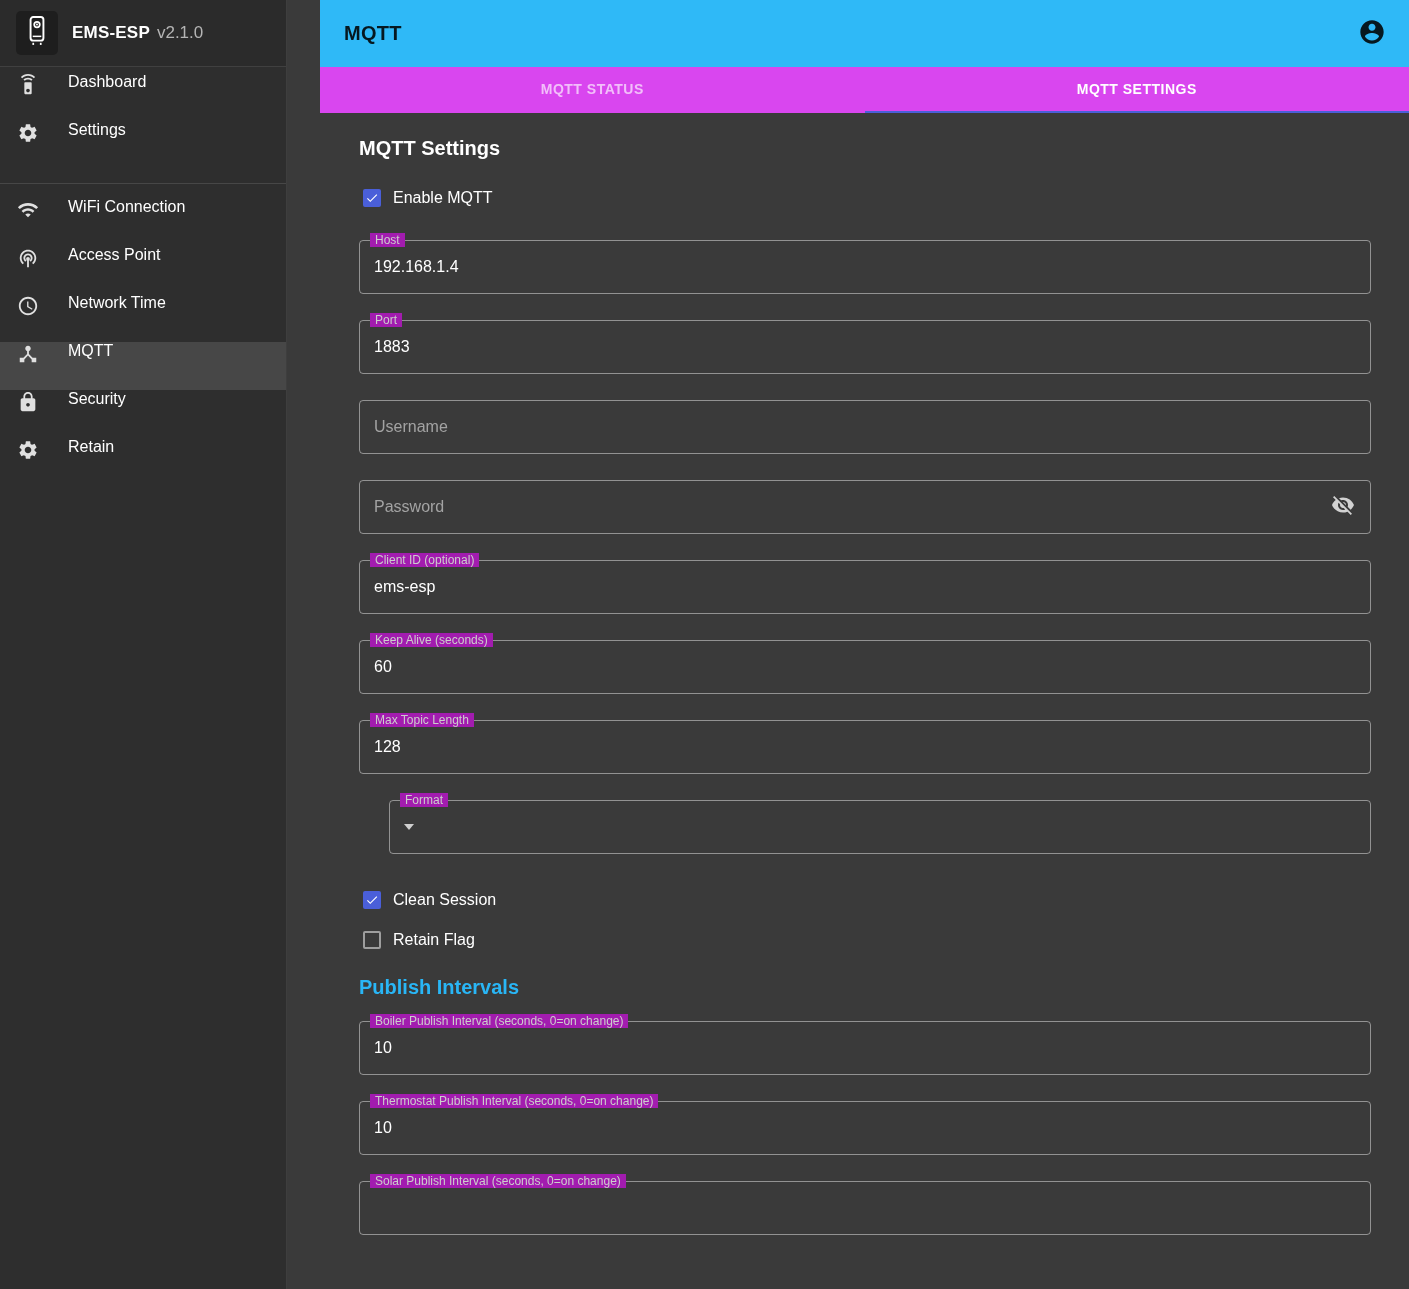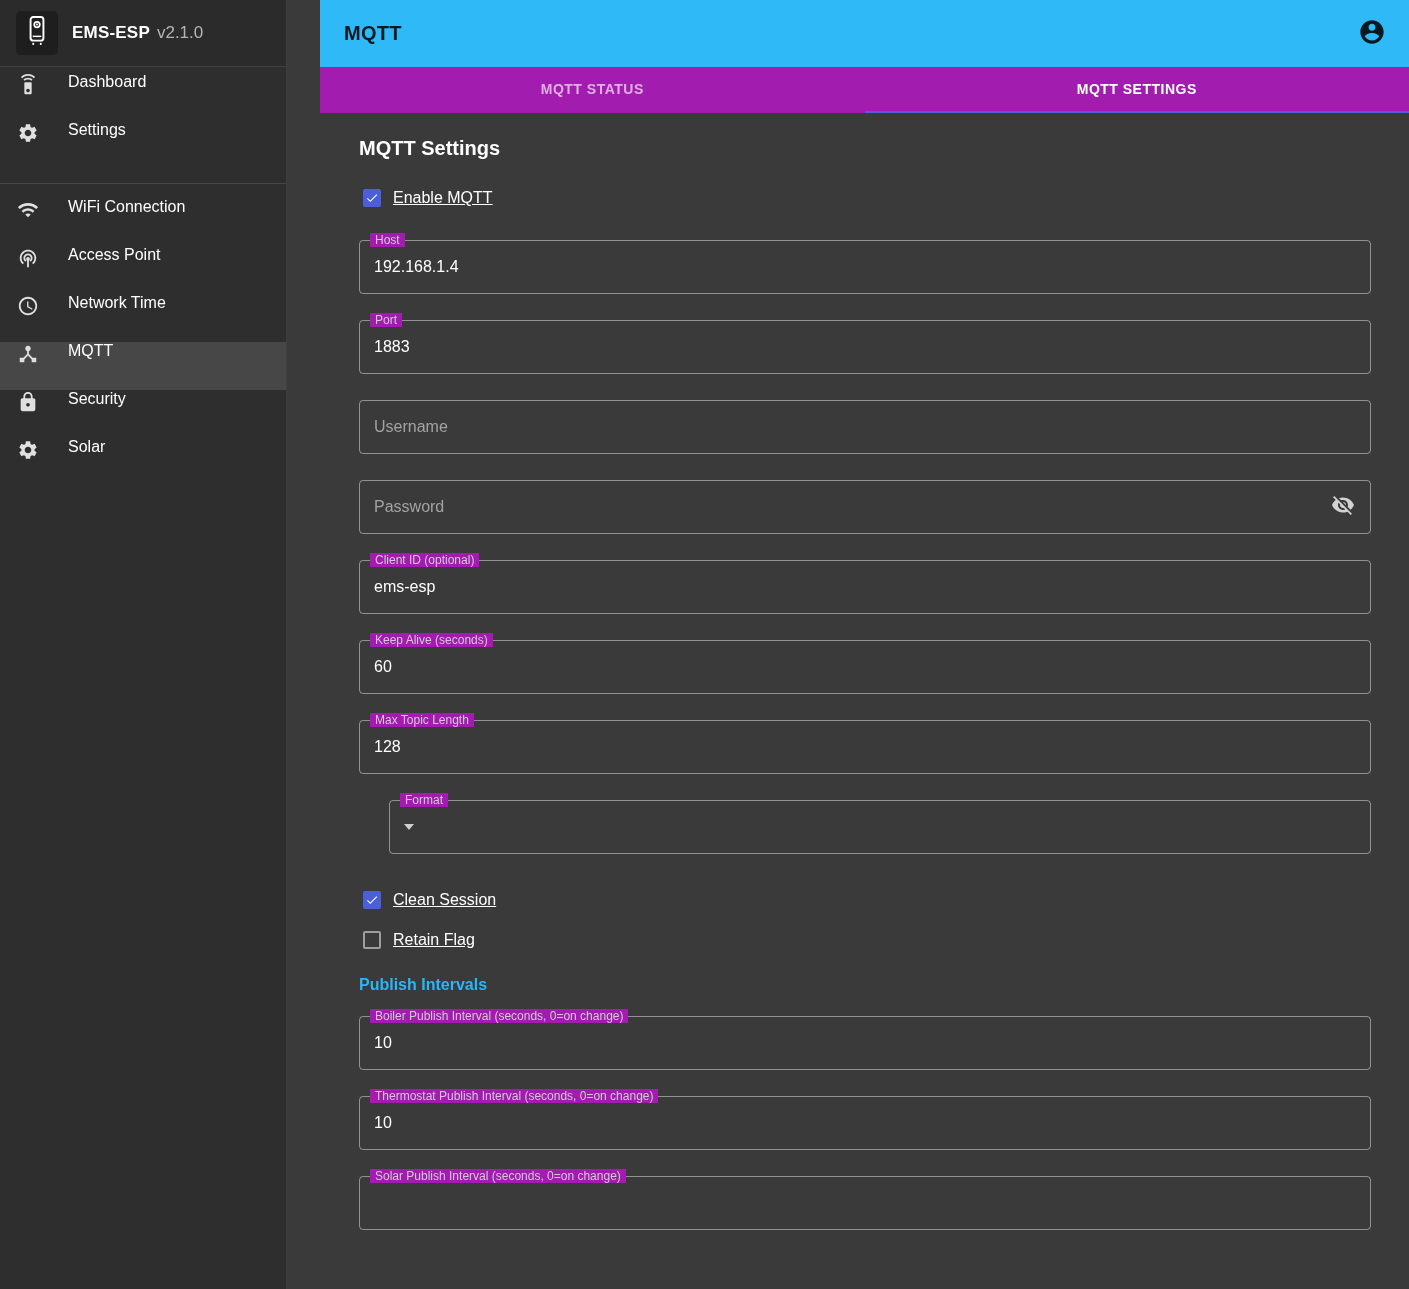--- a/index.html
+++ b/index.html
@@ -45,43 +45,43 @@
   .main { flex: 1; display: flex; flex-direction: column; min-width: 0; }
 
   .appbar {
     height: 67px; background: #2fb9f7; display: flex; align-items: center;
     padding: 0 22px 0 24px;
   }
   .appbar-title { font-size: 20px; font-weight: bold; color: rgba(0,0,0,0.87); letter-spacing: .3px; flex: 1; }
   .account-btn { width: 30px; height: 30px; display: flex; align-items: center; justify-content: center; cursor: pointer; }
   .account-btn svg { fill: rgba(0,0,0,0.87); }
 
-  .tabbar { height: 46px; background: #a21caf; display: flex; justify-content: center; }
+  .tabbar { height: 46px; background: #d946ef; display: flex; justify-content: center; }
   .tab {
     flex: 1; display: flex; align-items: center; justify-content: center;
     font-size: 14px; font-weight: bold; letter-spacing: .5px;
     color: rgba(255,255,255,0.65); cursor: pointer; border-bottom: 2px solid transparent;
     text-transform: uppercase;
   }
   .tab.active { color: #ffffff; border-bottom: 2px solid #4a5fd9; }
 
   .content { flex: 1; overflow: hidden; padding: 24px 38px 0 39px; background: #3a3a3a; }
 
   h2.form-title { font-size: 20px; font-weight: bold; color: #fff; margin-bottom: 18px; }
-  h2.section-title { font-size: 16px; font-weight: bold; color: #29b6f6; margin: 16px 0 22px 0; }
+  h2.section-title { font-size: 20px; font-weight: bold; color: #29b6f6; margin: 16px 0 22px 0; }
 
   
   .check-row { display: flex; align-items: center; height: 40px; cursor: pointer; }
   .checkbox {
     width: 18px; height: 18px; border-radius: 2px; margin: 0 12px 0 4px;
     display: flex; align-items: center; justify-content: center;
   }
   .checkbox.checked { background: #4a5fd9; }
   .checkbox.unchecked { background: transparent; border: 2px solid #9e9e9e; }
-  .check-label { font-size: 16px; color: #fff; text-decoration: underline; }
+  .check-label { font-size: 16px; color: #fff; }
 
   
   .field {
     position: relative; height: 54px; border: 1px solid rgba(255,255,255,0.45);
     border-radius: 4px; margin-bottom: 26px;
     display: flex; align-items: center; padding: 0 14px; cursor: text;
   }
   .field.first { margin-top: 22px; }
   .field-label {
     position: absolute; top: -8px; left: 10px; background: #a21caf;
@@ -181,21 +181,21 @@
             </svg>
         </span>
         <span class="mi-label">Security</span>
       </div>
       <div class="menu-item">
         <span class="mi-icon">
           <svg width="22" height="22" viewBox="0 0 24 24">
               <path d="M19.14 12.94c.04-.3.06-.61.06-.94 0-.32-.02-.64-.07-.94l2.03-1.58c.18-.14.23-.41.12-.61l-1.92-3.32c-.12-.22-.37-.29-.59-.22l-2.39.96c-.5-.38-1.03-.7-1.62-.94l-.36-2.54c-.04-.24-.24-.41-.48-.41h-3.84c-.24 0-.43.17-.47.41l-.36 2.54c-.59.24-1.13.57-1.62.94l-2.39-.96c-.22-.08-.47 0-.59.22L2.74 8.87c-.12.21-.08.47.12.61l2.03 1.58c-.05.3-.09.63-.09.94s.02.64.07.94l-2.03 1.58c-.18.14-.23.41-.12.61l1.92 3.32c.12.22.37.29.59.22l2.39-.96c.5.38 1.03.7 1.62.94l.36 2.54c.05.24.24.41.48.41h3.84c.24 0 .44-.17.47-.41l.36-2.54c.59-.24 1.13-.56 1.62-.94l2.39.96c.22.08.47 0 .59-.22l1.92-3.32c.12-.22.07-.47-.12-.61l-2.01-1.58zM12 15.6c-1.98 0-3.6-1.62-3.6-3.6s1.62-3.6 3.6-3.6 3.6 1.62 3.6 3.6-1.62 3.6-3.6 3.6z"></path>
             </svg>
         </span>
-        <span class="mi-label">Solar</span>
+        <span class="mi-label">Retain</span>
       </div>
     </nav>
   </aside>
 
   <div class="main">
 
     <header class="appbar">
       <span class="appbar-title">MQTT</span>
       <div class="account-btn">
         <span>

